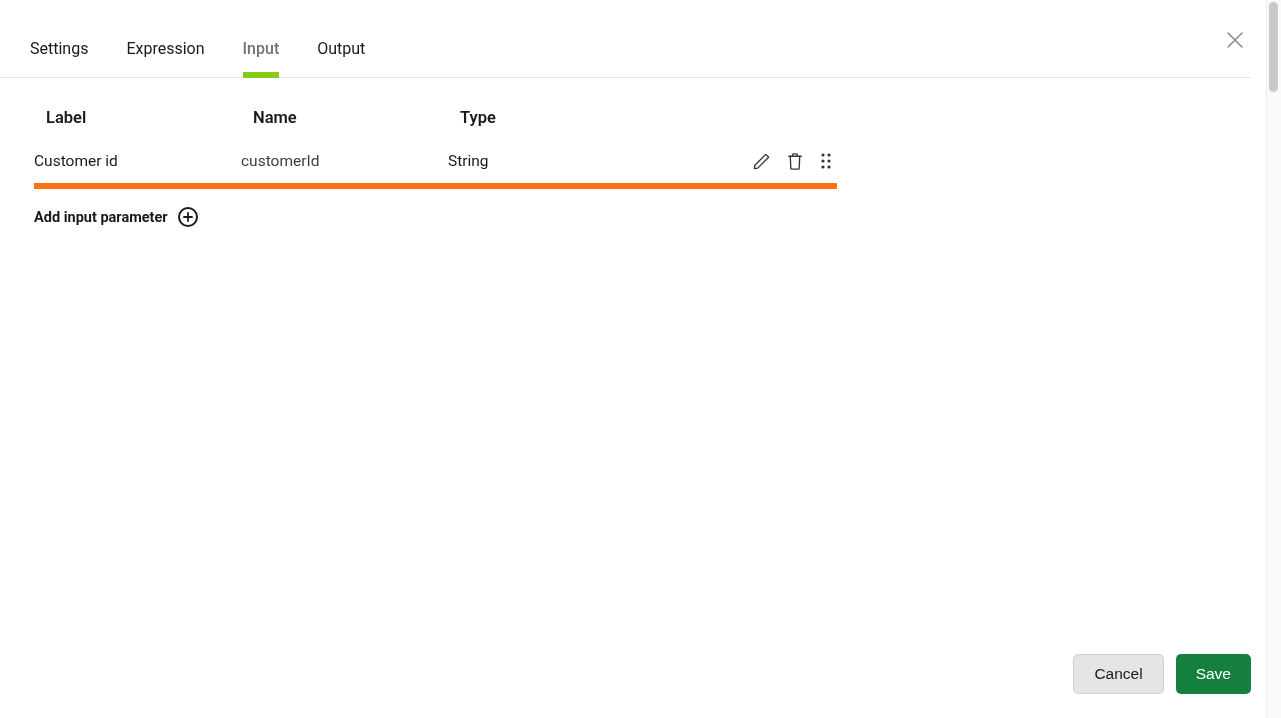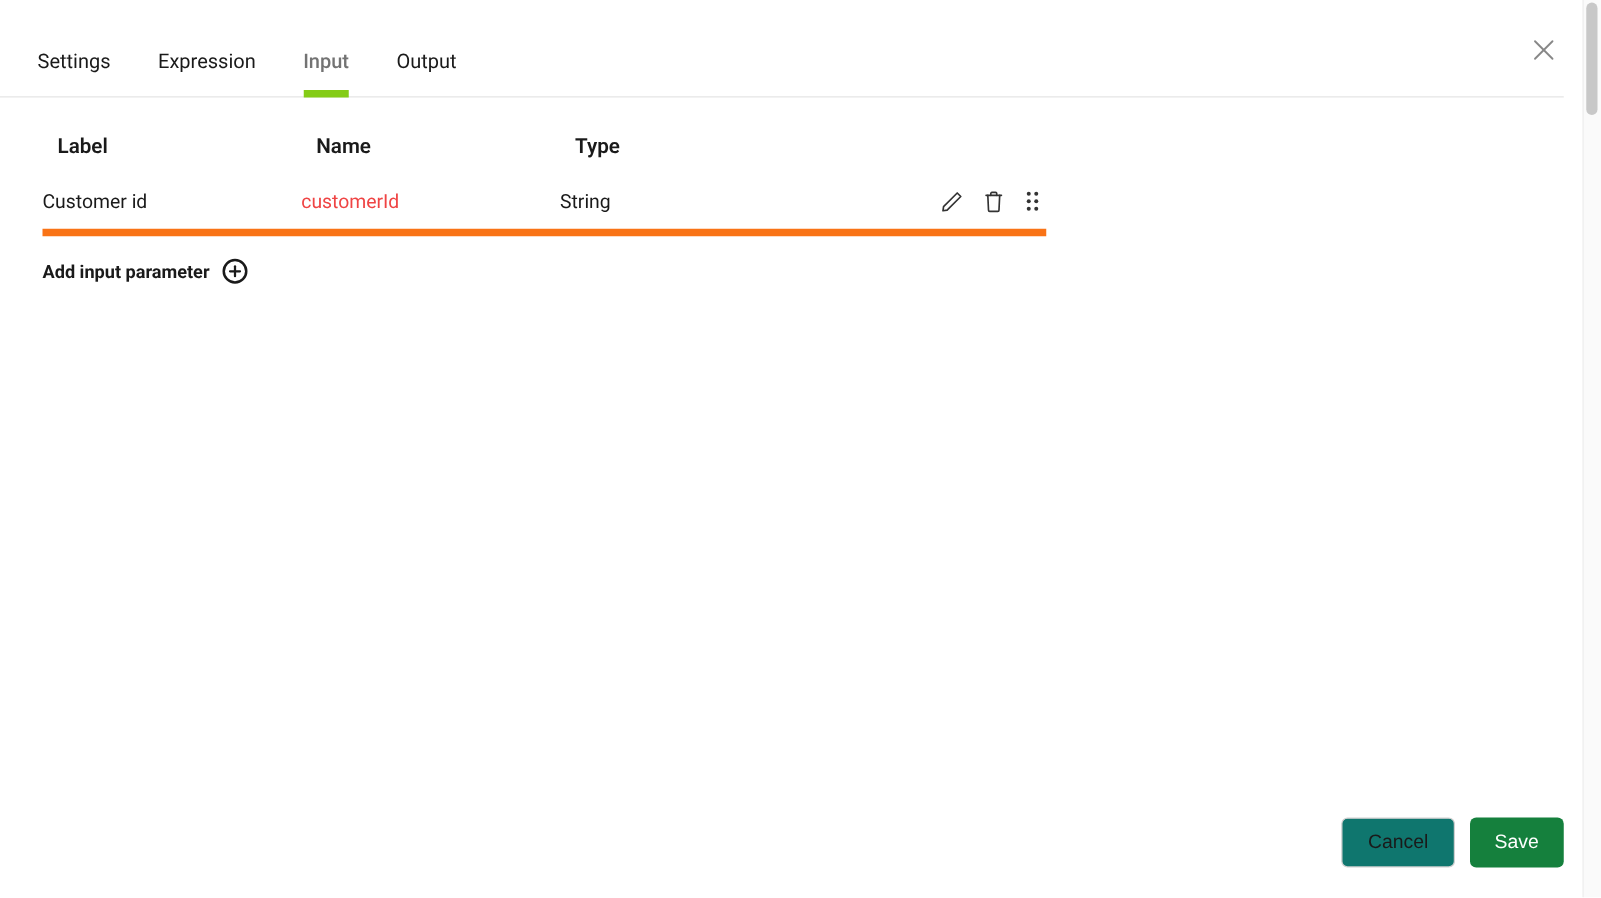--- a/index.html
+++ b/index.html
@@ -85,21 +85,21 @@
     .cell-label {
       width: 207px;
       font-size: 15.5px;
       font-weight: 400;
       color: #1a1a1a;
     }
     .cell-name {
       width: 207px;
       font-size: 15.5px;
       font-weight: 400;
-      color: #ef4444;
+      color: #404040;
     }
     .cell-type {
       width: 280px;
       font-size: 15.5px;
       font-weight: 400;
       color: #1a1a1a;
     }
     .row-actions {
       display: flex;
       align-items: center;
@@ -157,21 +157,21 @@
       gap: 12px;
     }
     .btn {
       padding: 10px 20px;
       font-size: 15.5px;
       border-radius: 5px;
       cursor: pointer;
       border: none;
     }
     .btn-cancel {
-      background: #0f766e;
+      background: #e5e5e5;
       border: 1px solid #d0d0d0;
       color: #1a1a1a;
     }
     .btn-save {
       background: #15803d;
       color: #ffffff;
     }
     .scrollbar-track {
       position: absolute;
       right: 0;

